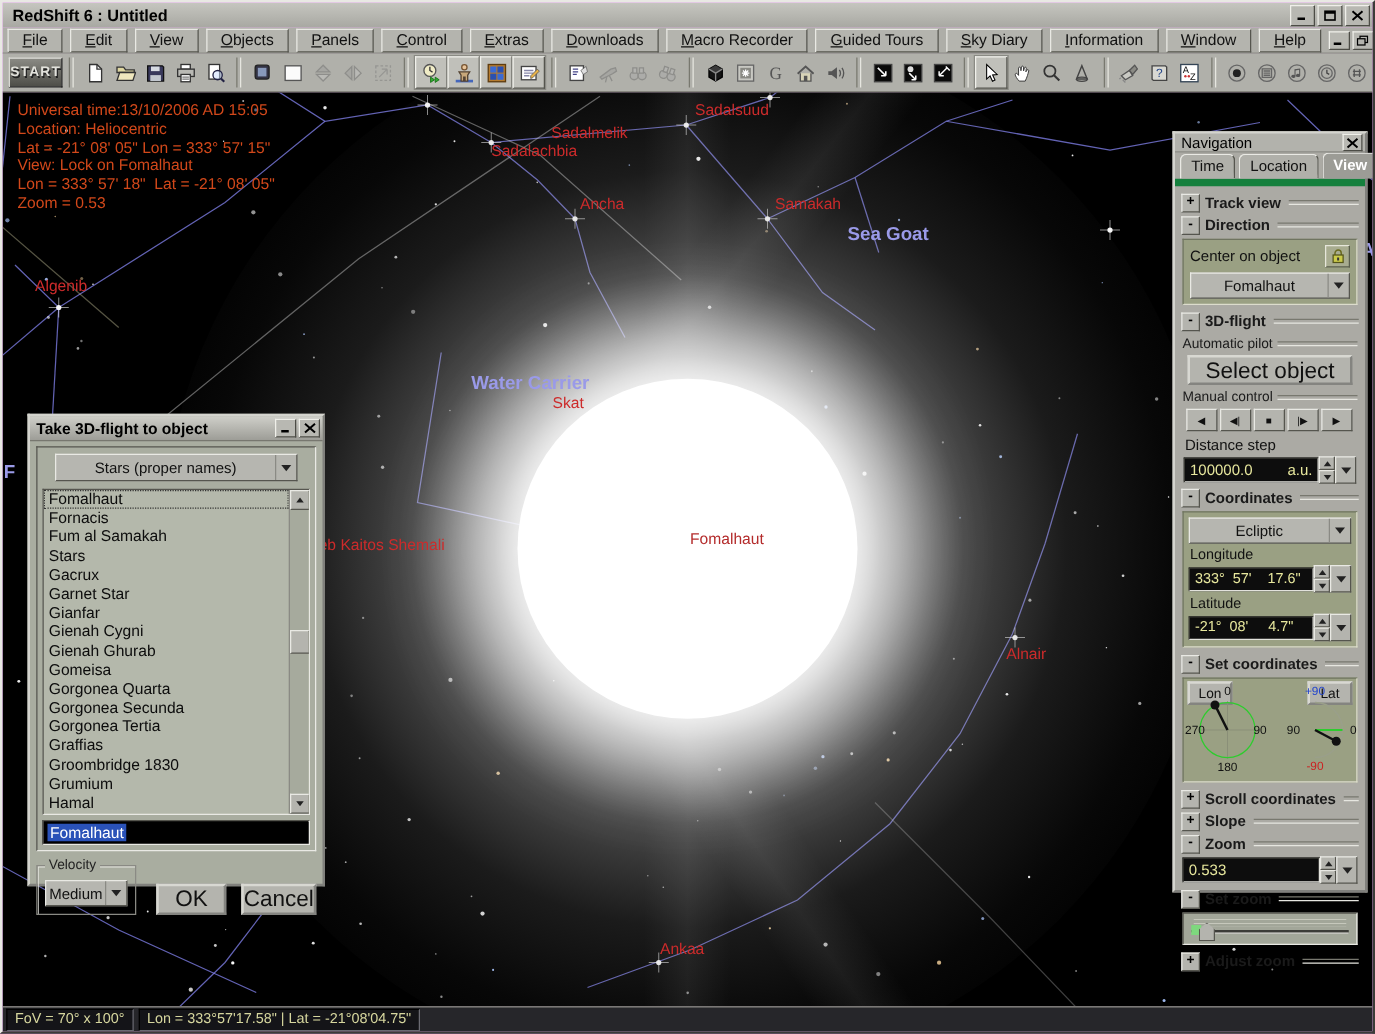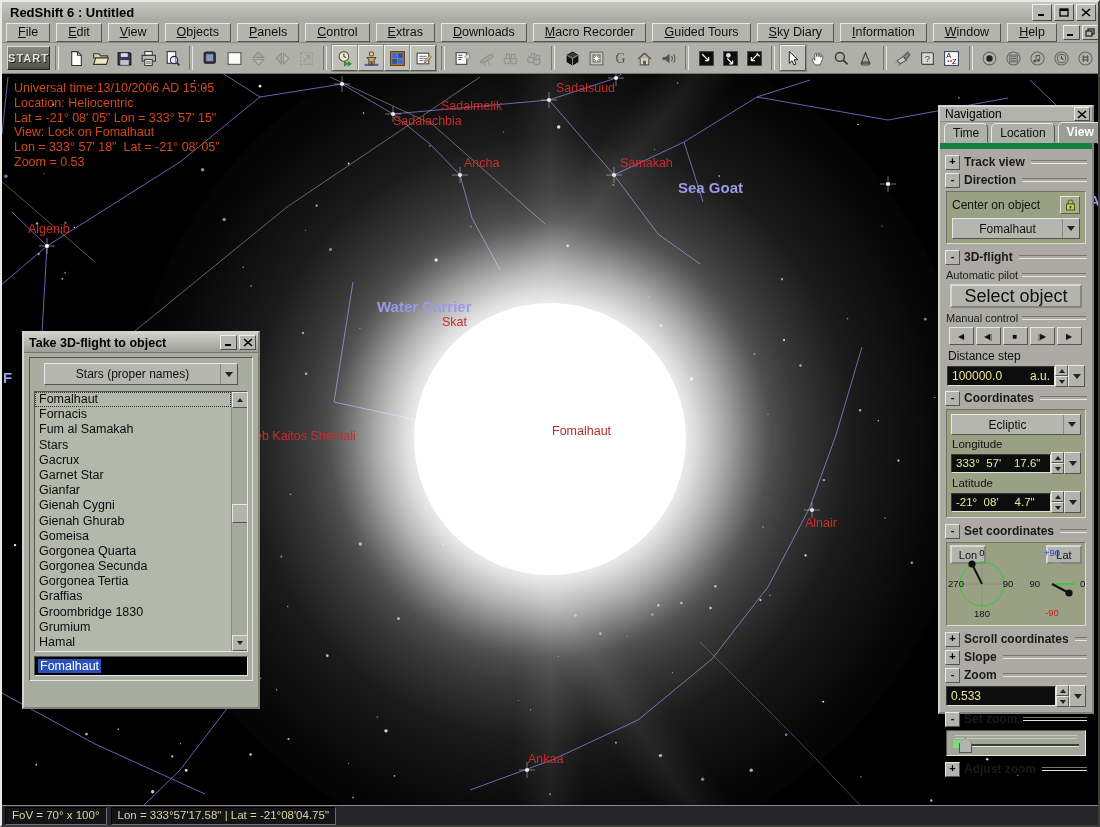--- a/index.html
+++ b/index.html
@@ -822,20 +822,33 @@
             <span class="vs-thumb" style="top:112px;"></span>
             <span class="vs-btn" style="bottom:0;">
                 <span class="tri-dn" style="border-top-color:#222;border-left-width:3px;border-right-width:3px;border-top-width:4px;"></span>
               </span>
           </div>
         </div>
         <div class="value-fld">
           <span class="sel">Fomalhaut</span>
         </div>
       </div>
+      <div class="dlg-bottom">
+        <div class="groupbox">
+          <span class="legend">Velocity</span>
+          <div class="dd" style="height:19px;margin:11px 6px 0;">
+            <span class="dd-label">Medium</span>
+            <span class="dd-arrow">
+                <span class="tri-dn"></span>
+              </span>
+          </div>
+        </div>
+        <div class="btn3d" style="width:58px;height:21px;margin-left:16px;">OK</div>
+        <div class="btn3d" style="width:58px;height:21px;margin-left:12px;">Cancel</div>
+      </div>
     </div>
   </div>
 
   <div class="nav">
     <div class="nav-title">
       <span class="nav-title-text">Navigation</span>
       <span class="win-btn small" style="width:14px;height:12px;margin-right:2px;">
           <svg viewBox="0 0 10 9">
             <path d="M1 1l8 7M9 1L1 8" stroke="#000" stroke-width="1.6"></path>
           </svg>

